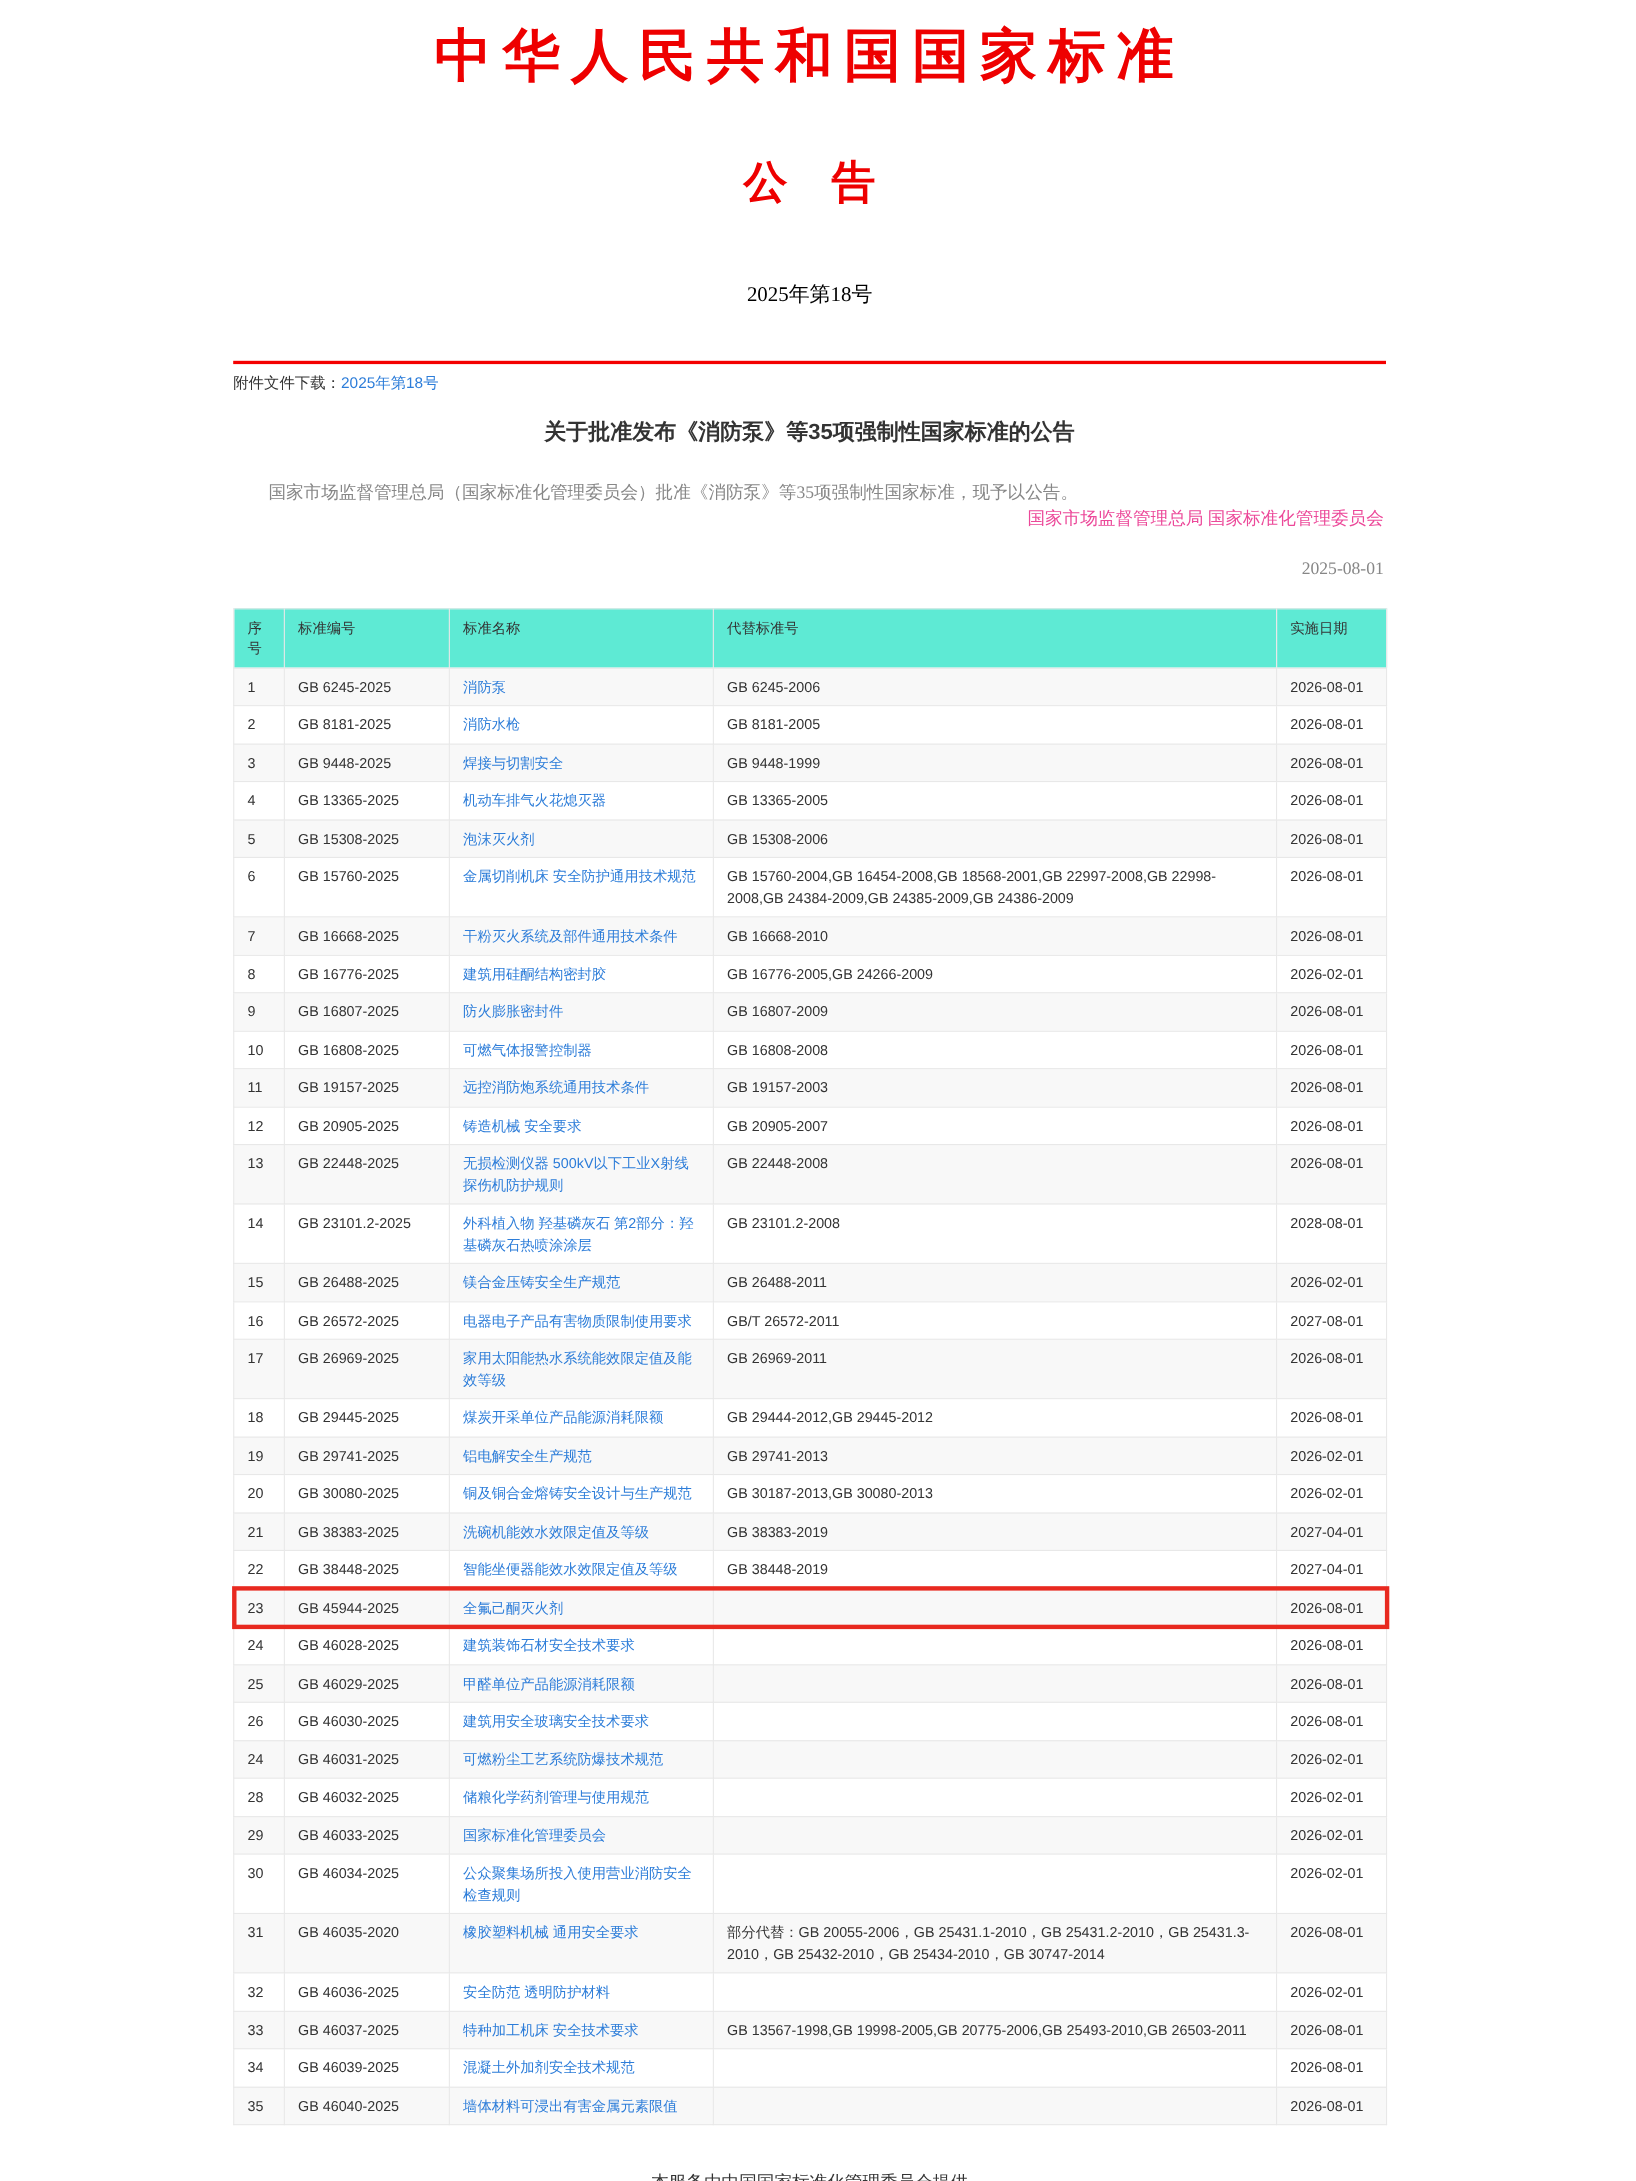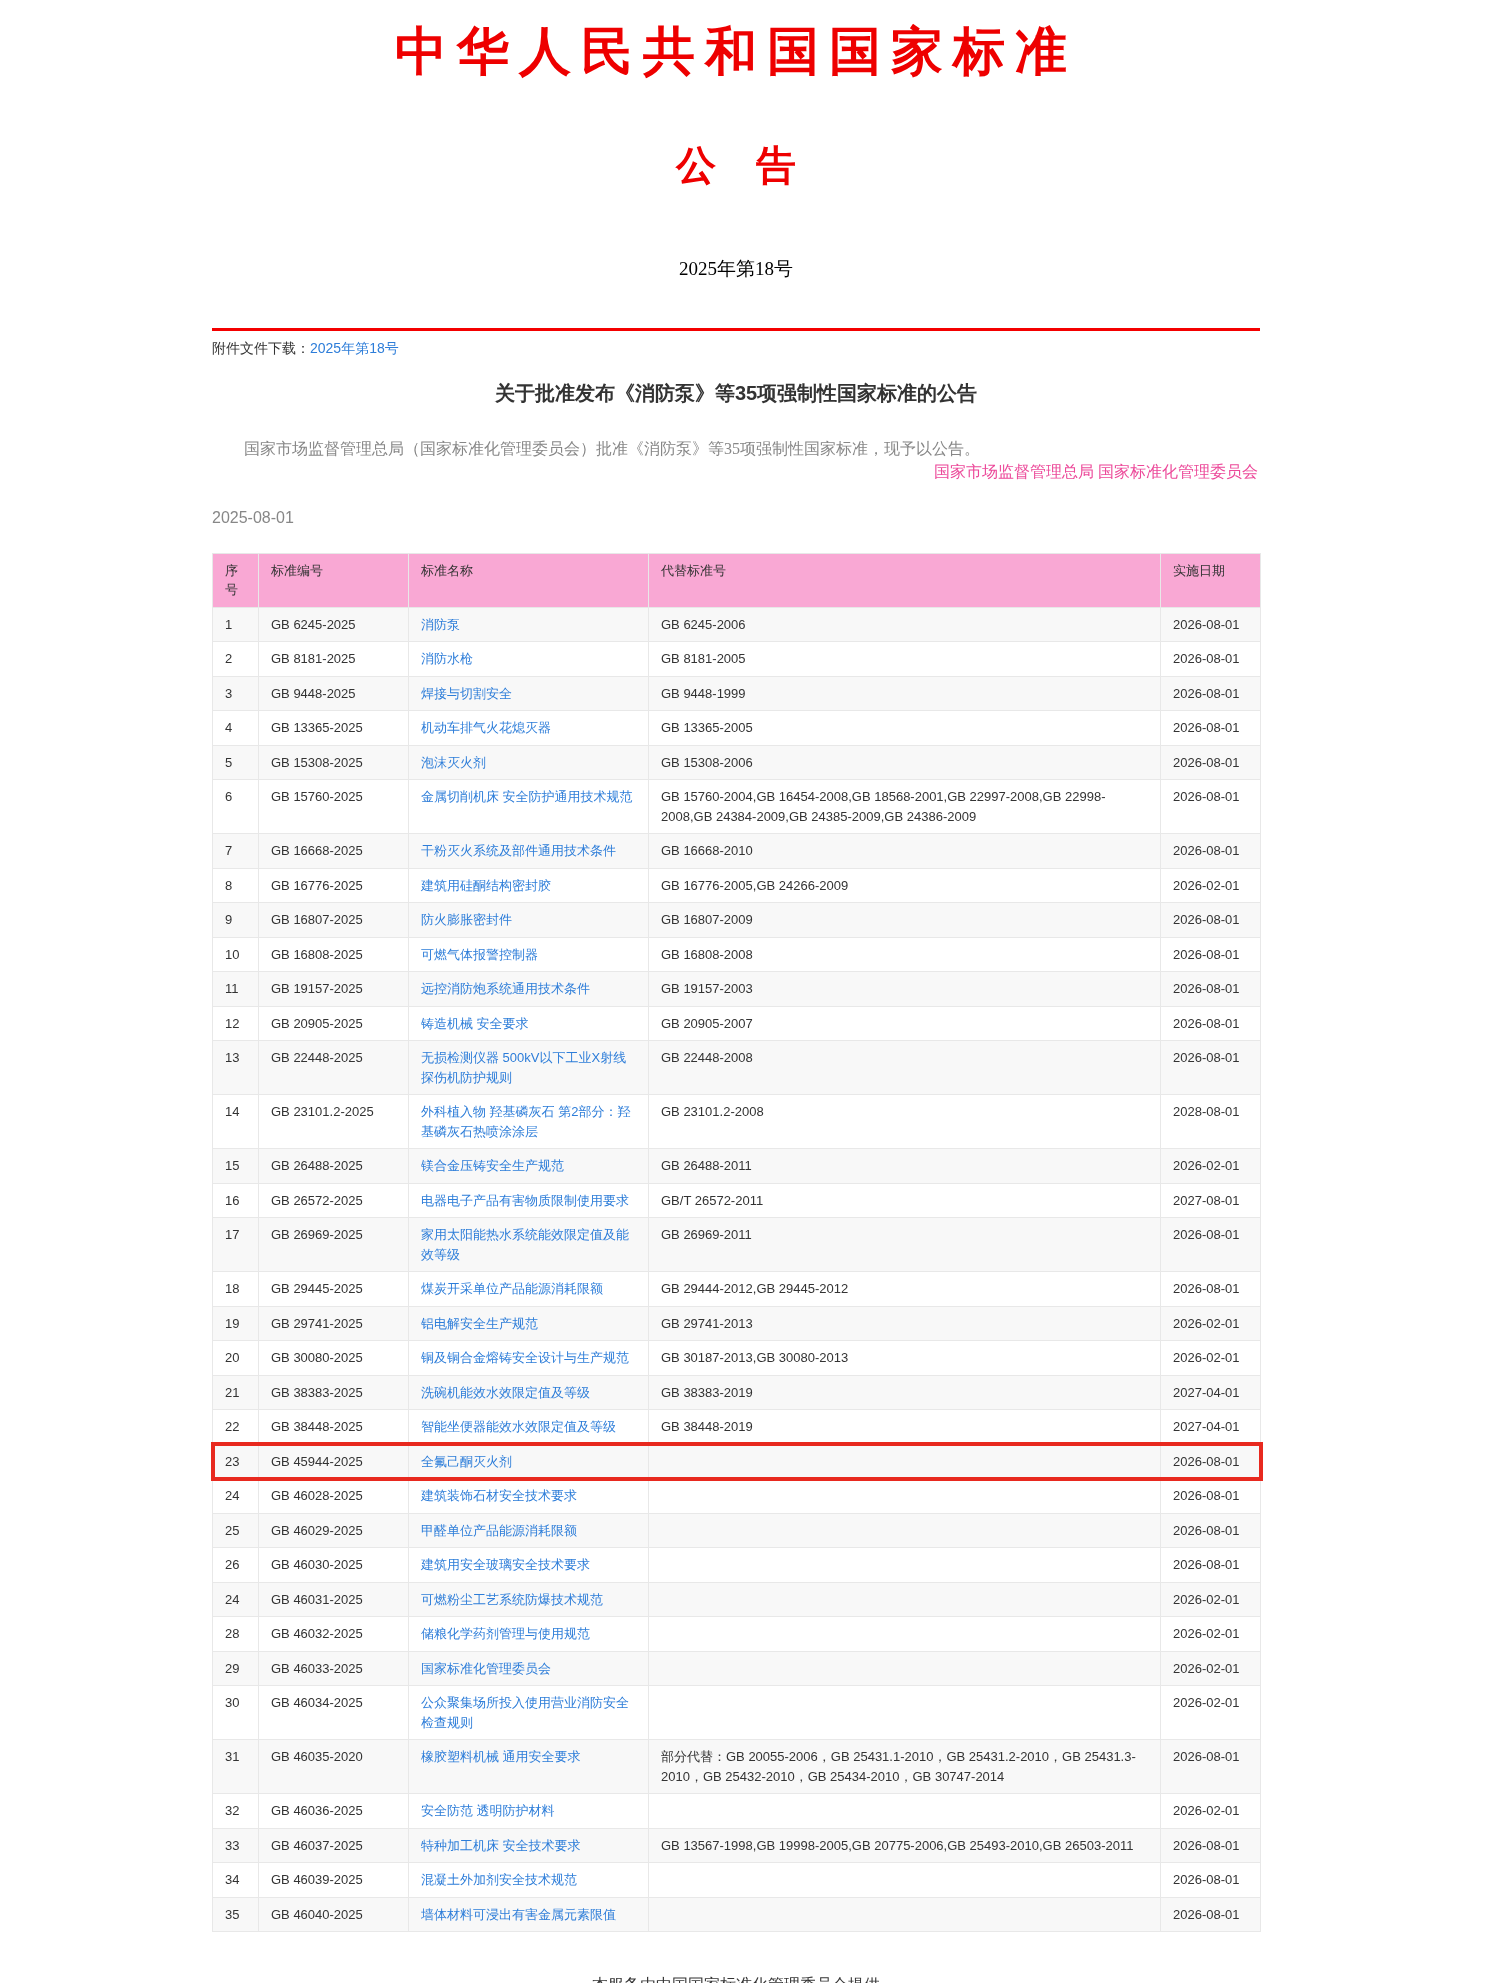--- a/index.html
+++ b/index.html
@@ -34,39 +34,39 @@
     margin:31px 0 0 0;text-indent:2em;
     font-family:"Liberation Serif","DejaVu Serif",serif;
     font-size:16px;color:#878787;line-height:1.5;
   }
   .signature{
     text-align:right;padding-right:2px;
     font-family:"Liberation Serif","DejaVu Serif",serif;
     font-size:16px;color:#ec4899;line-height:1.4;
   }
   .sig-date{
-    margin-top:24px;text-align:left;padding-right:2px;
-    font-family:Liberation Sans, sans-serif;
+    margin-top:24px;text-align:right;padding-right:2px;
+    font-family:Liberation Serif, serif;
     font-size:16px;color:#878787;line-height:1.4;
   }
 
   table.standards{
     margin-top:23px;width:1048px;border-collapse:collapse;table-layout:fixed;
     font-size:13px;color:#333;
   }
   table.standards col.c-no{width:46px;}
   table.standards col.c-code{width:150px;}
   table.standards col.c-name{width:240px;}
   table.standards col.c-replaced{width:512px;}
   table.standards col.c-date{width:100px;}
   table.standards th,table.standards td{
     border:1px solid #e8e8e8;padding:7px 12px;text-align:left;
     vertical-align:top;line-height:1.5;font-weight:normal;word-wrap:break-word;
   }
-  table.standards thead tr{background:#f9a8d4;}
+  table.standards thead tr{background:#5eead4;}
   table.standards tbody tr:nth-child(odd){background:#f8f8f8;}
   table.standards tbody tr:nth-child(even){background:#ffffff;}
   td.code-cell{white-space:nowrap;}
   td.date-cell{white-space:nowrap;}
   td.name-cell a{color:var(--link-blue,#2d7dd9);text-decoration:none;}
   tr.highlighted{outline:4px solid var(--highlight-red,#e8291f);outline-offset:-2px;}
 
   .footer-note{
     margin-top:42px;text-align:center;font-size:16px;color:#333;line-height:1.4;
     padding-bottom:24px;

